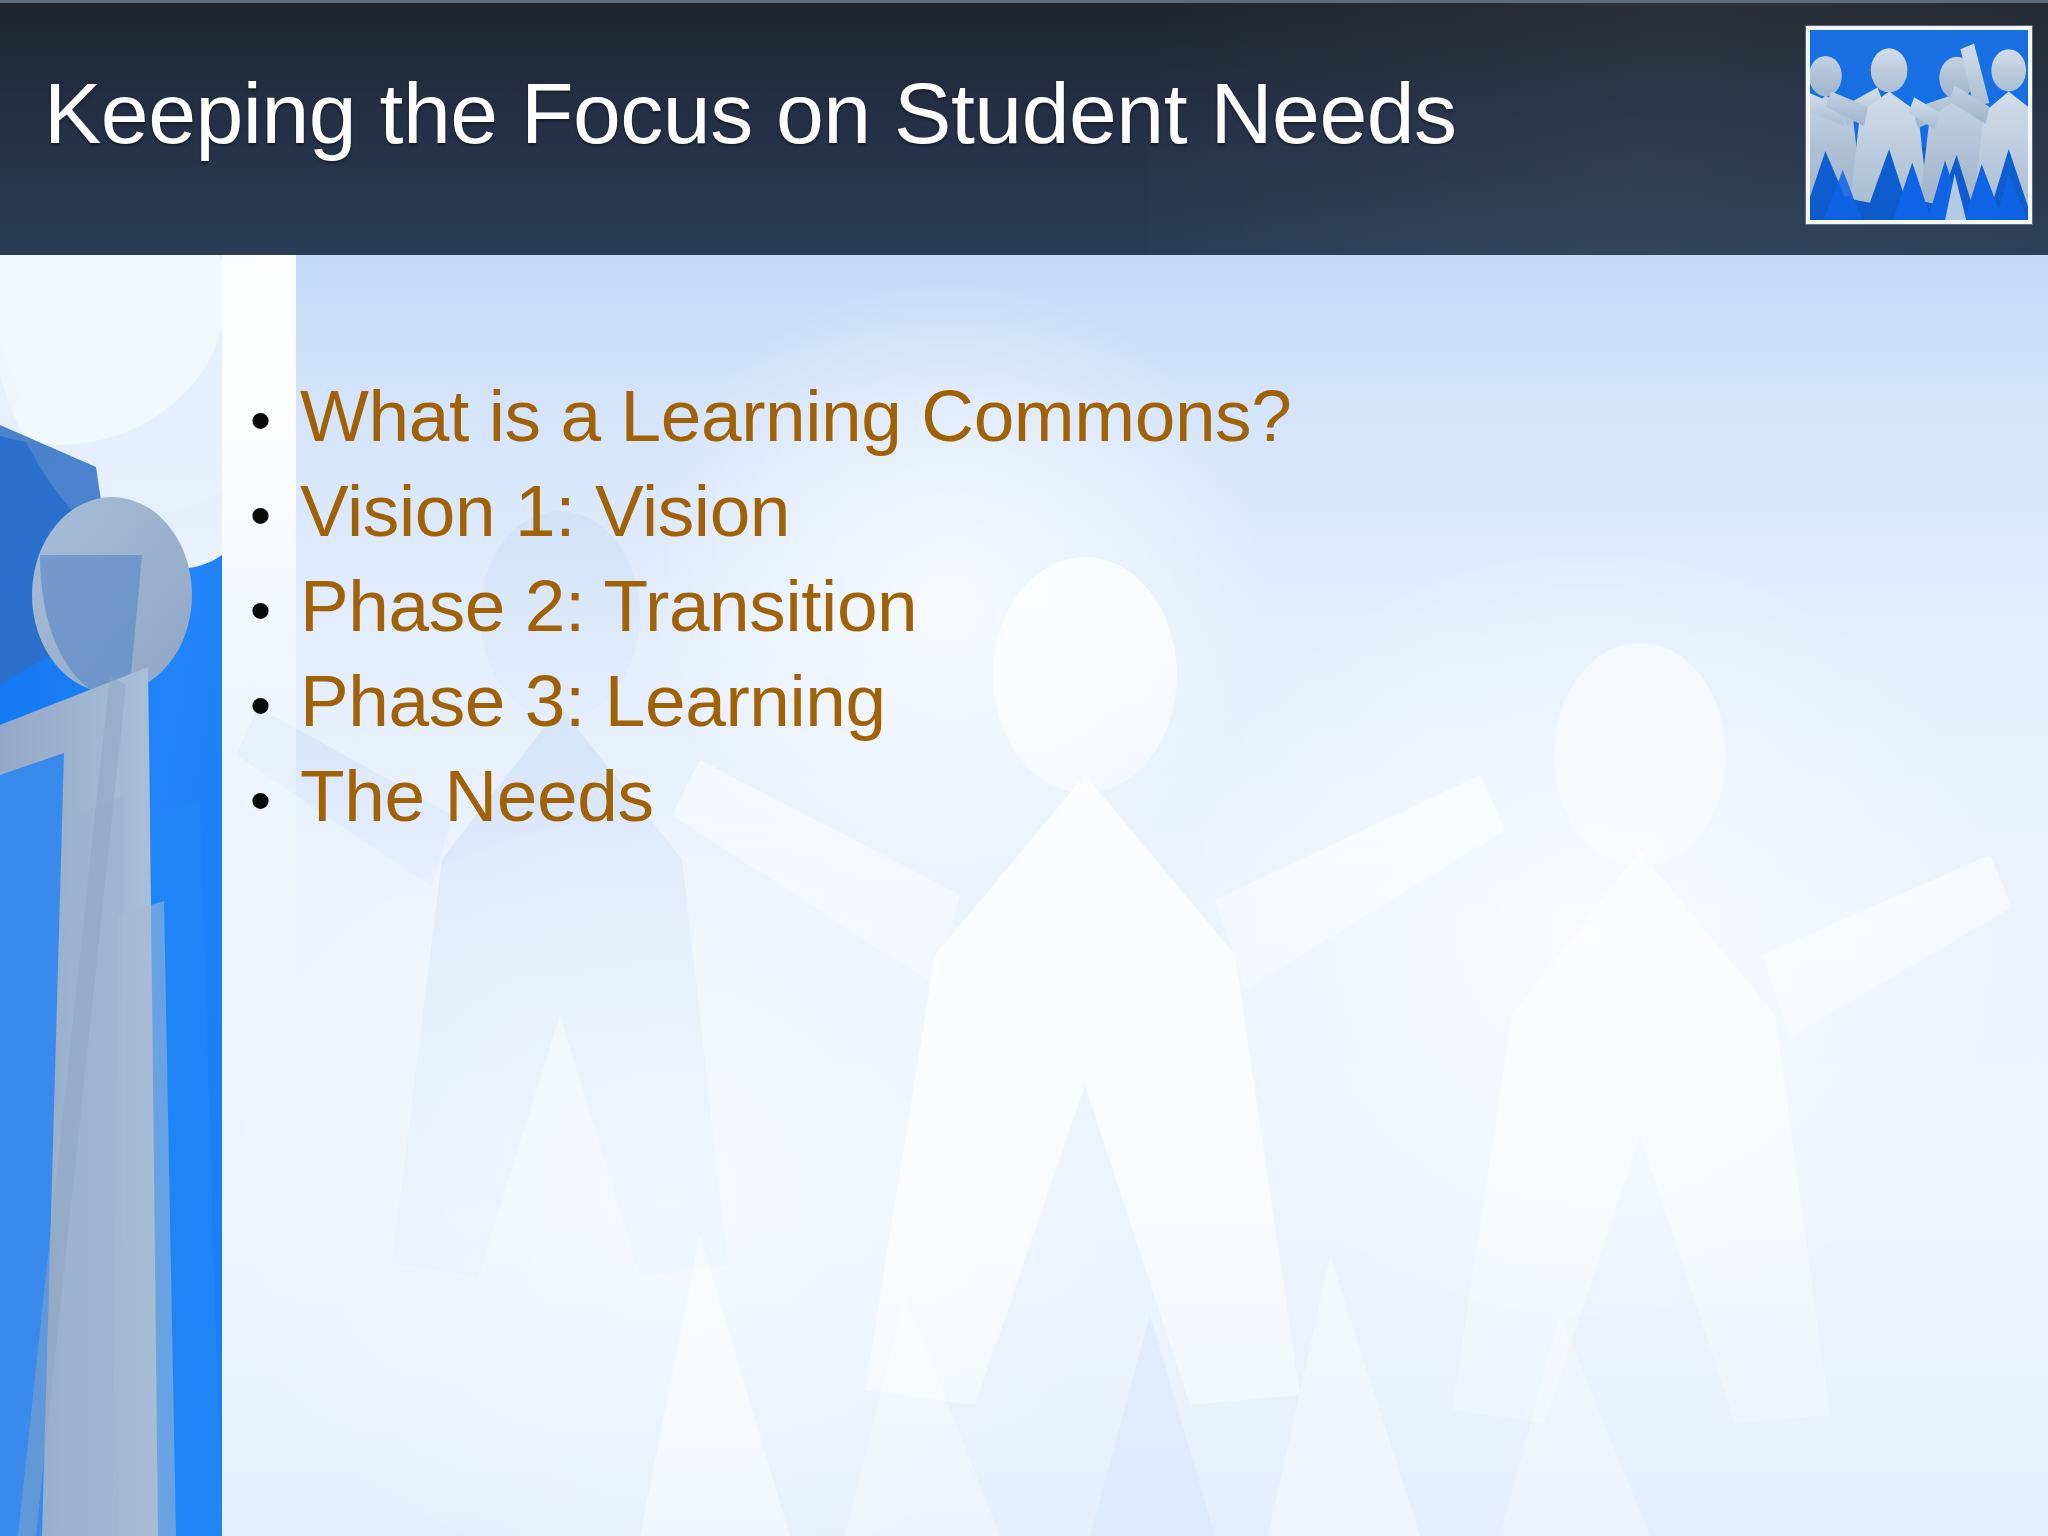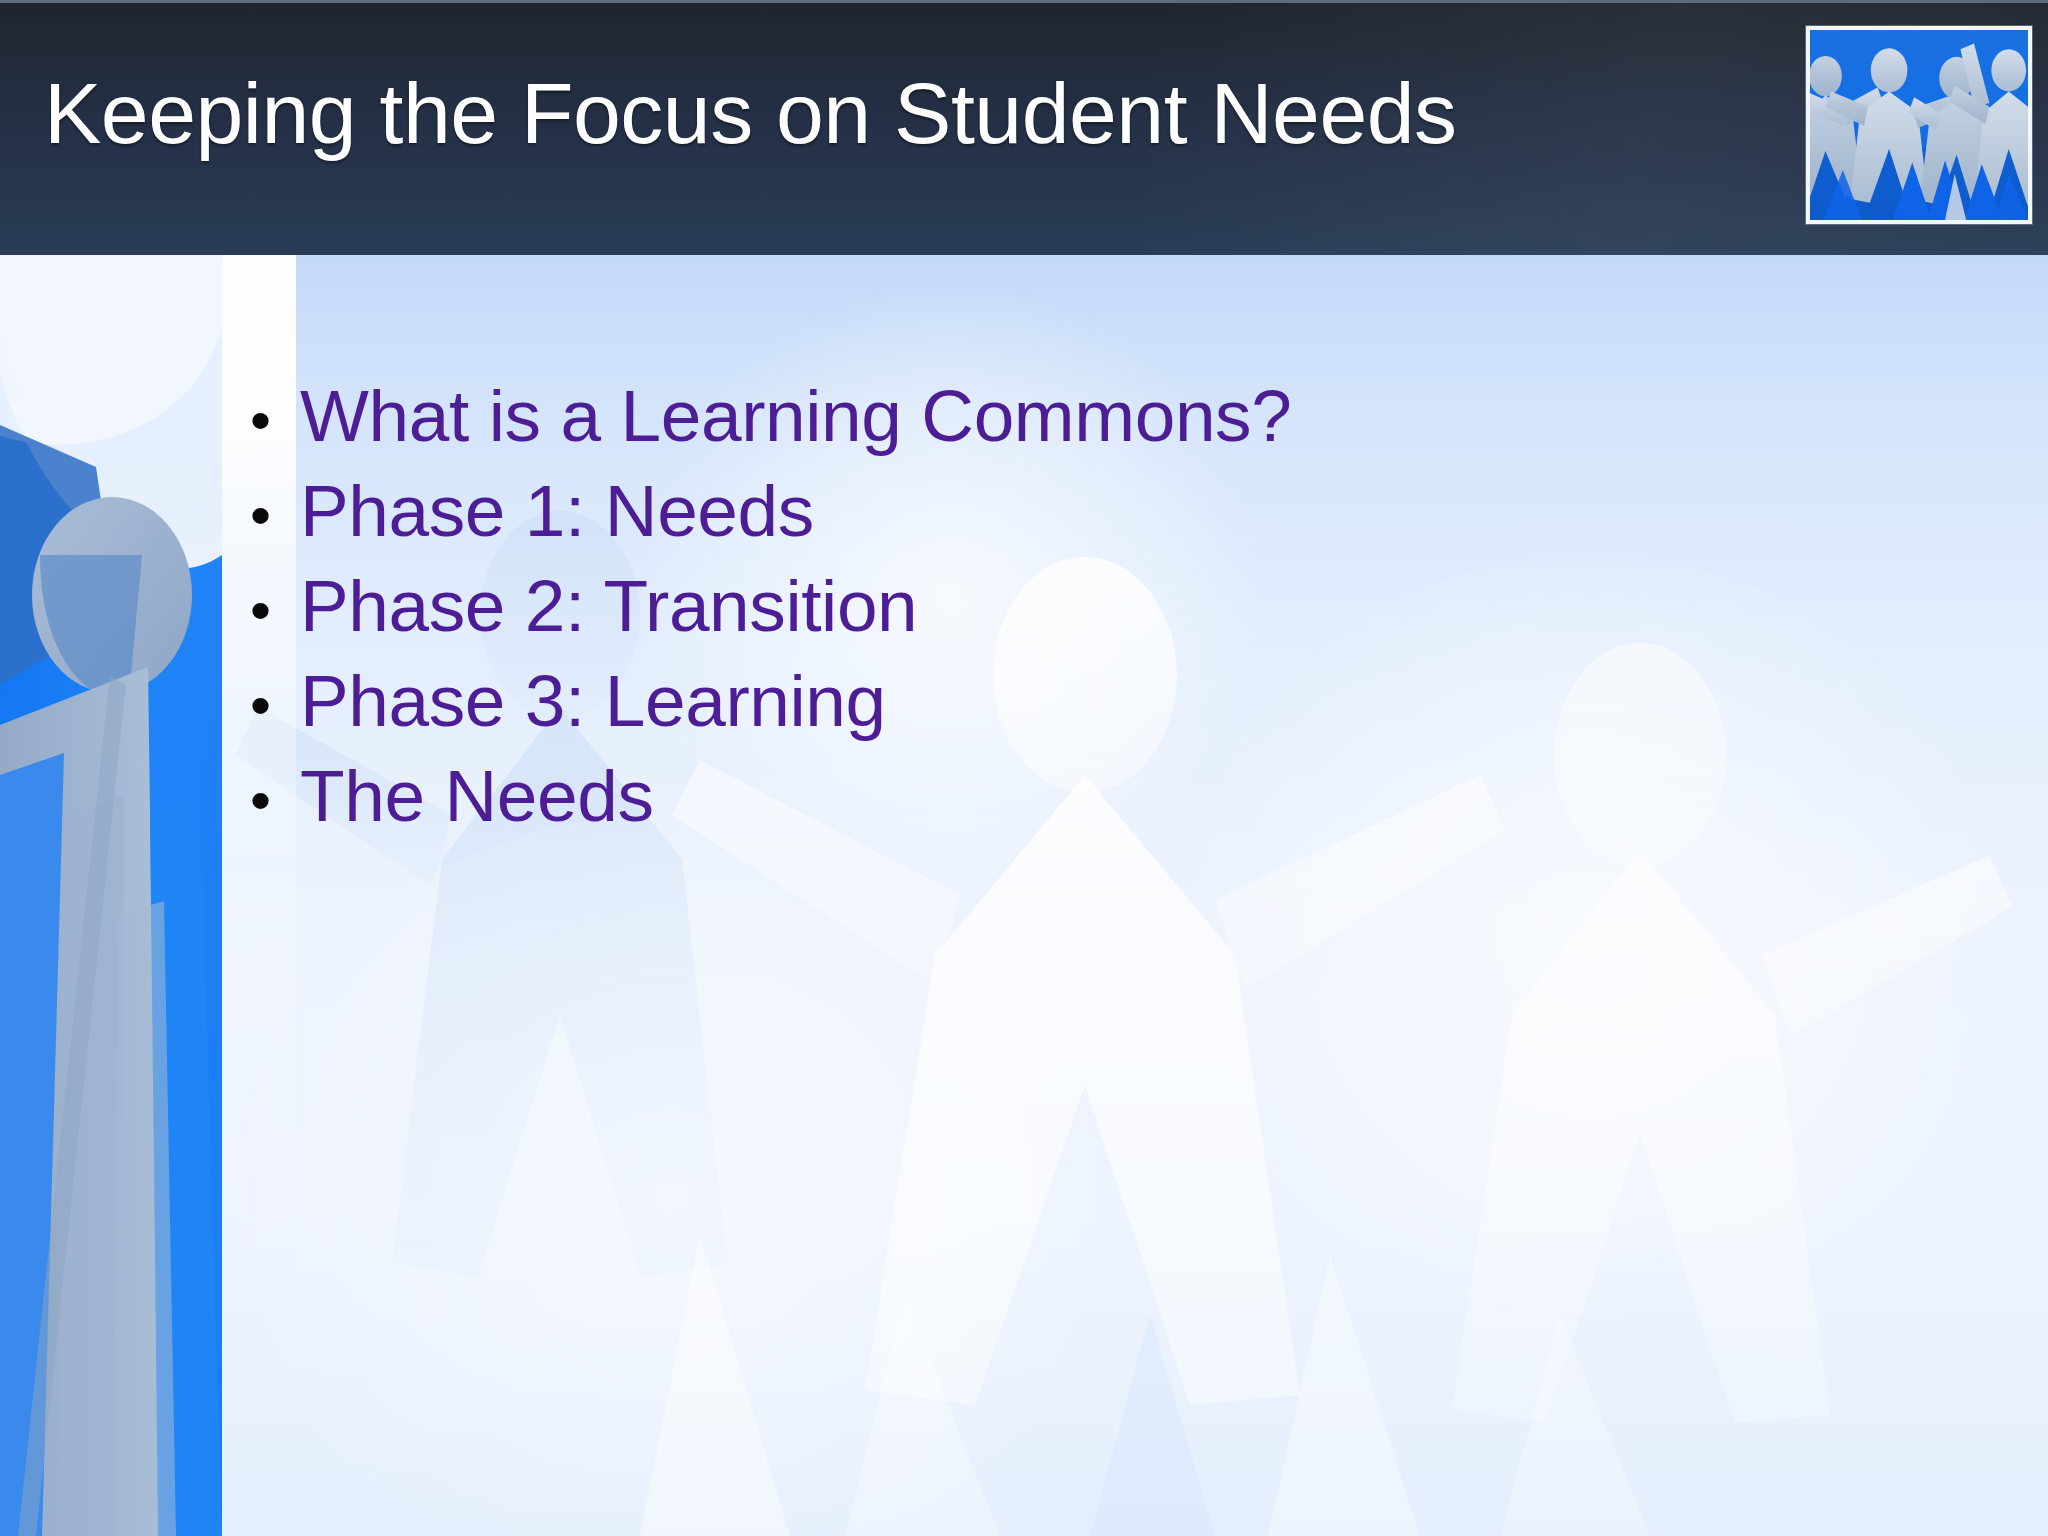--- a/index.html
+++ b/index.html
@@ -174,21 +174,21 @@
     line-height: 95px;
     color: #0a0a0a;
     text-align: left;
     padding-left: 14px;
     box-sizing: border-box;
   }
   .bullet-label {
     flex: 1 1 auto;
     font-size: 73px;
     line-height: 95px;
-    color: #4c1d95;
+    color: #a16207;
     white-space: nowrap;
     letter-spacing: -0.4px;
   }
 </style>
 </head>
 <body>
 
 <div class="slide">
 
   <div class="slide-body">
@@ -337,21 +337,21 @@
 
   <div class="bullet-list">
 
     <div class="bullet-row">
       <span class="bullet-dot">•</span>
       <span class="bullet-label">What is a Learning Commons?</span>
     </div>
 
     <div class="bullet-row">
       <span class="bullet-dot">•</span>
-      <span class="bullet-label">Phase 1: Needs</span>
+      <span class="bullet-label">Vision 1: Vision</span>
     </div>
 
     <div class="bullet-row">
       <span class="bullet-dot">•</span>
       <span class="bullet-label">Phase 2: Transition</span>
     </div>
 
     <div class="bullet-row">
       <span class="bullet-dot">•</span>
       <span class="bullet-label">Phase 3: Learning</span>

